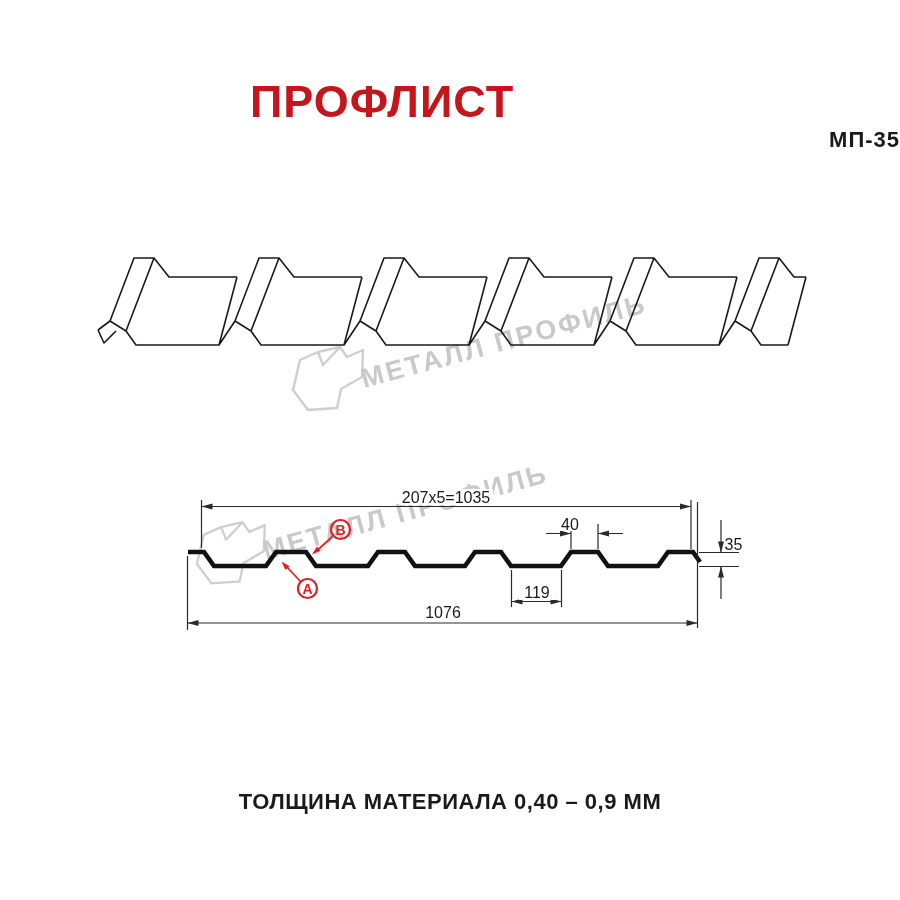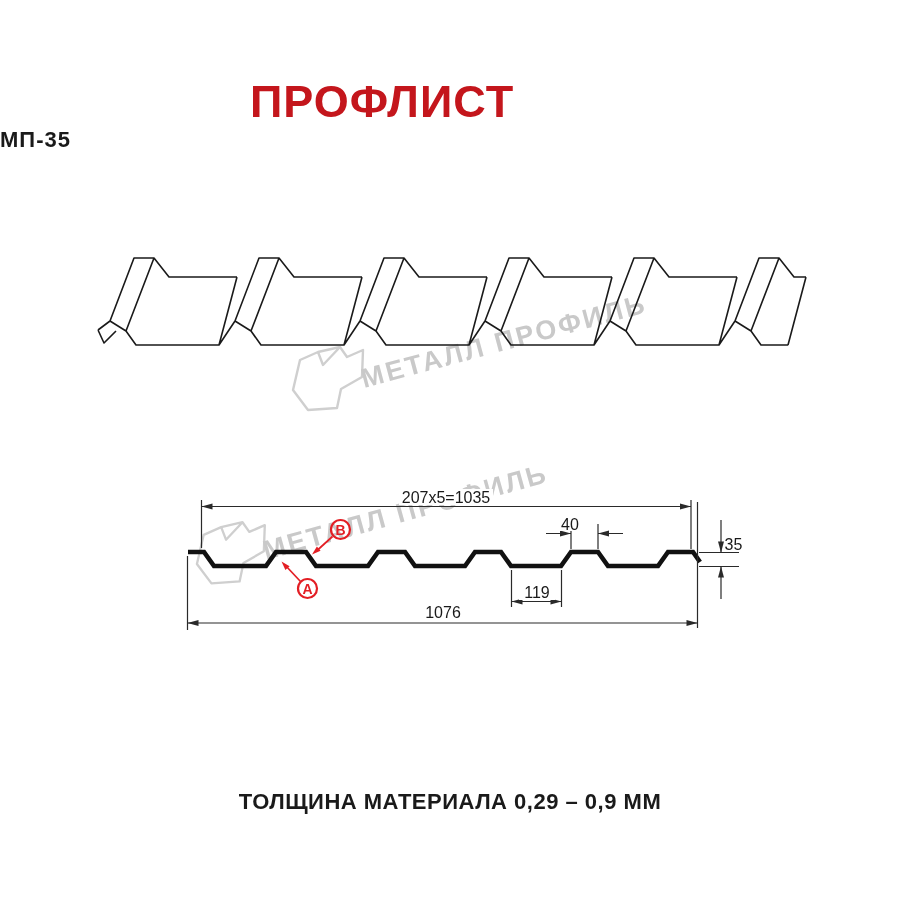--- a/index.html
+++ b/index.html
@@ -5,21 +5,21 @@
   html,body{margin:0;padding:0;}
   body{
     width:900px;height:900px;background:#ffffff;position:relative;overflow:hidden;
     font-family:"Liberation Sans", sans-serif;
   }
   .page-title{
     position:absolute;left:0;top:76px;width:764px;text-align:center;
     font-size:45px;font-weight:800;letter-spacing:1px;color:#C4161C;
   }
   .page-subtitle{
-    position:absolute;left:0;top:127px;width:900px;text-align:left;
+    position:absolute;left:0;top:127px;width:900px;text-align:right;
     font-size:22px;font-weight:600;letter-spacing:1px;color:#1A1A1A;
   }
   .caption{
     position:absolute;left:0;top:789px;width:900px;text-align:center;
     font-size:22px;font-weight:600;letter-spacing:0.5px;color:#1A1A1A;
   }
   svg{position:absolute;left:0;top:0;}
   .sketch-line{fill:none;stroke:#1A1A1A;stroke-width:1.6;stroke-linejoin:round;}
   .wm-text{font-size:27px;font-weight:700;letter-spacing:2.5px;fill:#C9C9C9;}
   .wm-logo{fill:none;stroke:#CFCFCF;stroke-width:2.4;stroke-linejoin:round;}
@@ -132,13 +132,13 @@
   </g>
 
   <g>
     <circle class="red-circle" cx="307.5" cy="588.5" r="9.5"></circle>
     <text class="red-letter" x="307.5" y="593.5">A</text>
     <path class="red-line" d="M 300.5,581.5 L 286,566"></path>
     <polygon class="red-head" points="281.5,561.5 289.6,566.3 285.4,570"></polygon>
   </g>
 </svg>
 
-<div class="caption">ТОЛЩИНА МАТЕРИАЛА 0,29 – 0,9 ММ</div>
+<div class="caption">ТОЛЩИНА МАТЕРИАЛА 0,40 – 0,9 ММ</div>
 
 </body></html>

